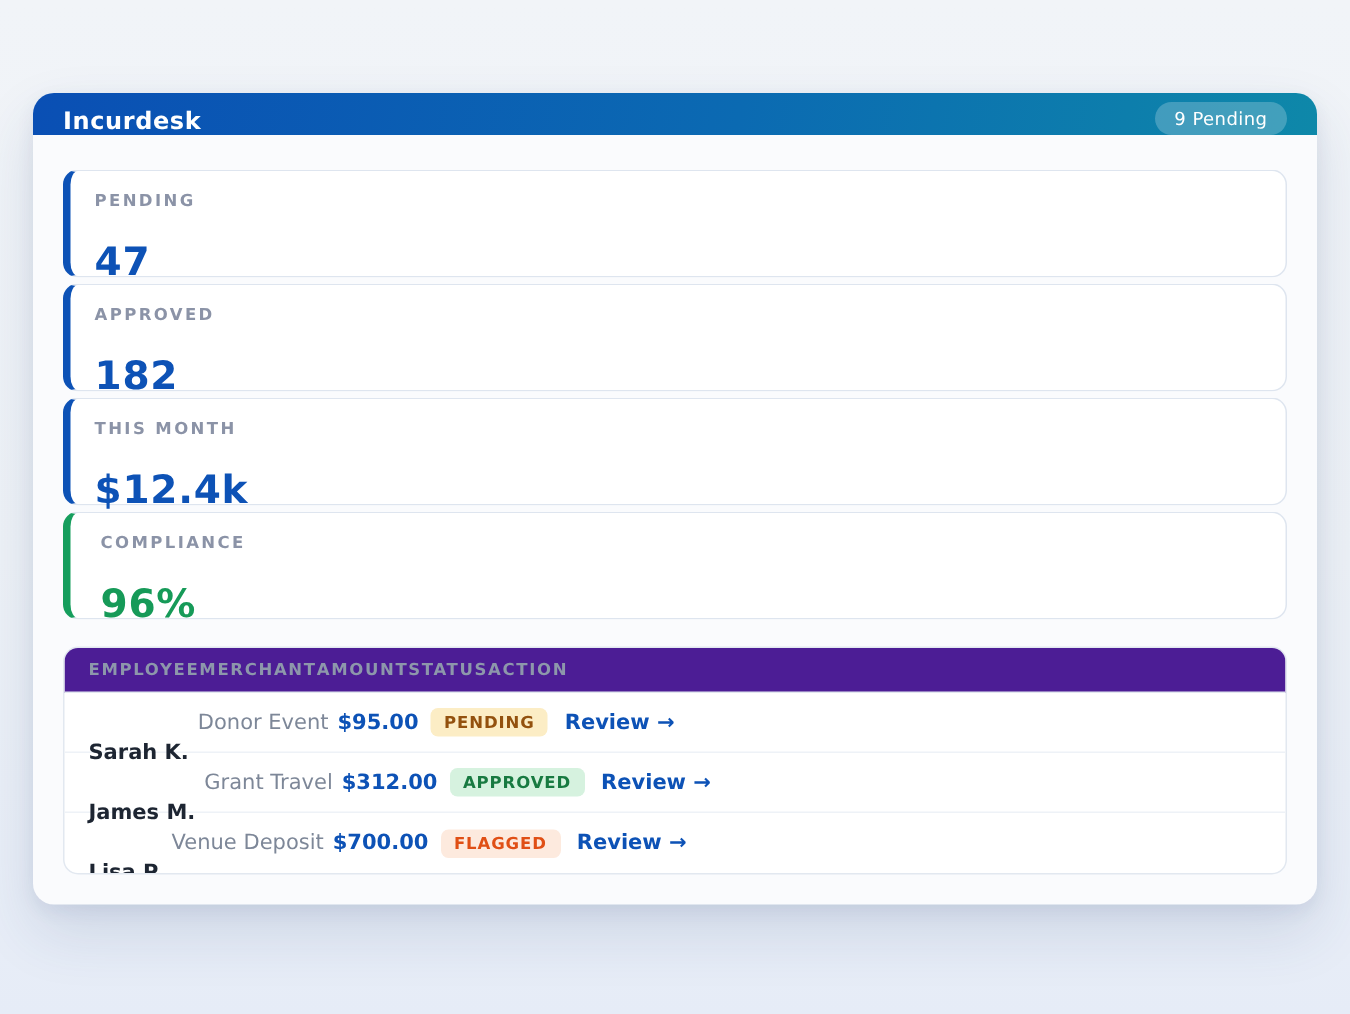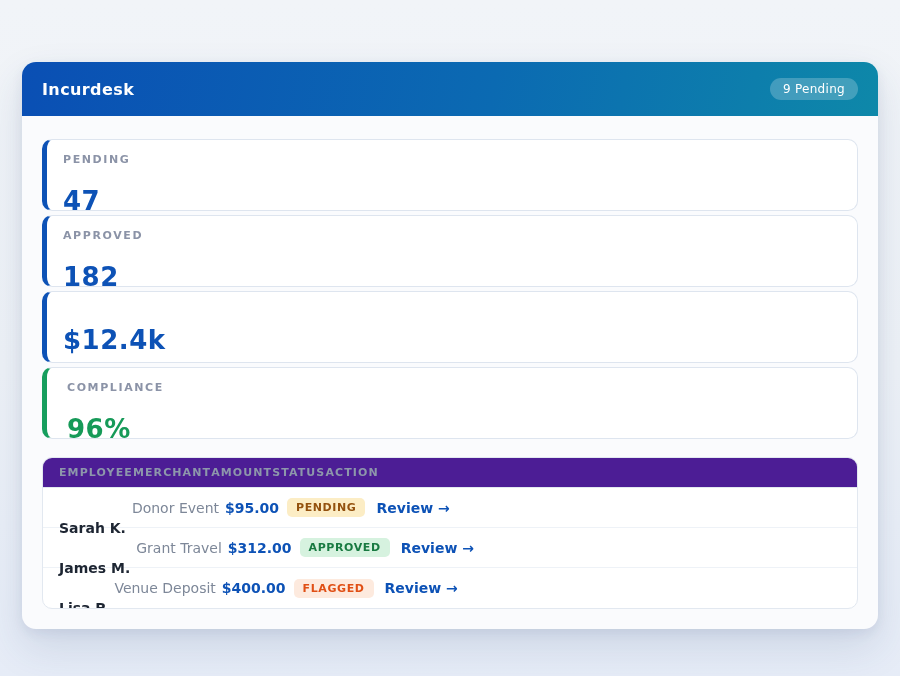--- a/index.html
+++ b/index.html
@@ -9,25 +9,25 @@
     background: linear-gradient(180deg, #f1f4f8 0%, #eef2f7 55%, #e6ecf7 100%);
   }
   .app-card {
     width: 856px;
     margin: 62px 22px 0 22px;
     border-radius: 14px;
     background: #fafbfd;
     box-shadow: 0 18px 40px rgba(45, 70, 120, 0.14), 0 4px 12px rgba(45, 70, 120, 0.08);
   }
   .app-header {
-    height: 54px;
+    height: 28px;
     border-radius: 14px 14px 0 0;
     background: linear-gradient(100deg, #0a4fb4 0%, #0b6ab2 55%, #0e88a9 100%);
     display: flex;
-    align-items: center;
+    align-items: flex-end;
     justify-content: space-between;
     padding: 0 20px;
   }
   .app-title {
     color: #ffffff;
     font-size: 16px;
     font-weight: bold;
     letter-spacing: 0.4px;
   }
   .header-badge {
@@ -134,20 +134,21 @@
       <div class="stat-label">PENDING</div>
       <div class="stat-value">47</div>
     </div>
 
     <div class="stat-card">
       <div class="stat-label">APPROVED</div>
       <div class="stat-value">182</div>
     </div>
 
     <div class="stat-card">
+      <div class="stat-label">THIS MONTH</div>
       <div class="stat-value">$12.4k</div>
     </div>
 
     <div class="stat-card green">
       <div class="stat-label">COMPLIANCE</div>
       <div class="stat-value">96%</div>
     </div>
 
     <div class="table-card">
 
@@ -171,21 +172,21 @@
         <span class="cell-employee">James M.</span>
         <span class="cell-merchant">Grant Travel</span>
         <span class="cell-amount">$312.00</span>
         <span class="badge badge-approved">APPROVED</span>
         <a class="review-link">Review →</a>
       </div>
 
       <div class="table-row">
         <span class="cell-employee">Lisa P.</span>
         <span class="cell-merchant">Venue Deposit</span>
-        <span class="cell-amount">$400.00</span>
+        <span class="cell-amount">$700.00</span>
         <span class="badge badge-flagged">FLAGGED</span>
         <a class="review-link">Review →</a>
       </div>
 
     </div>
 
   </div>
 </div>
 
 </body></html>

